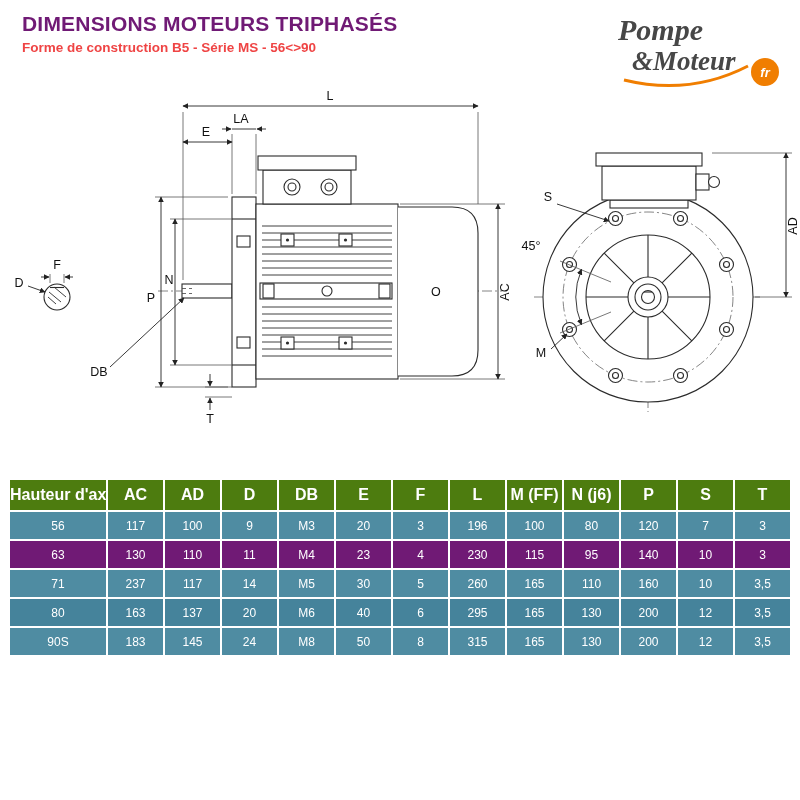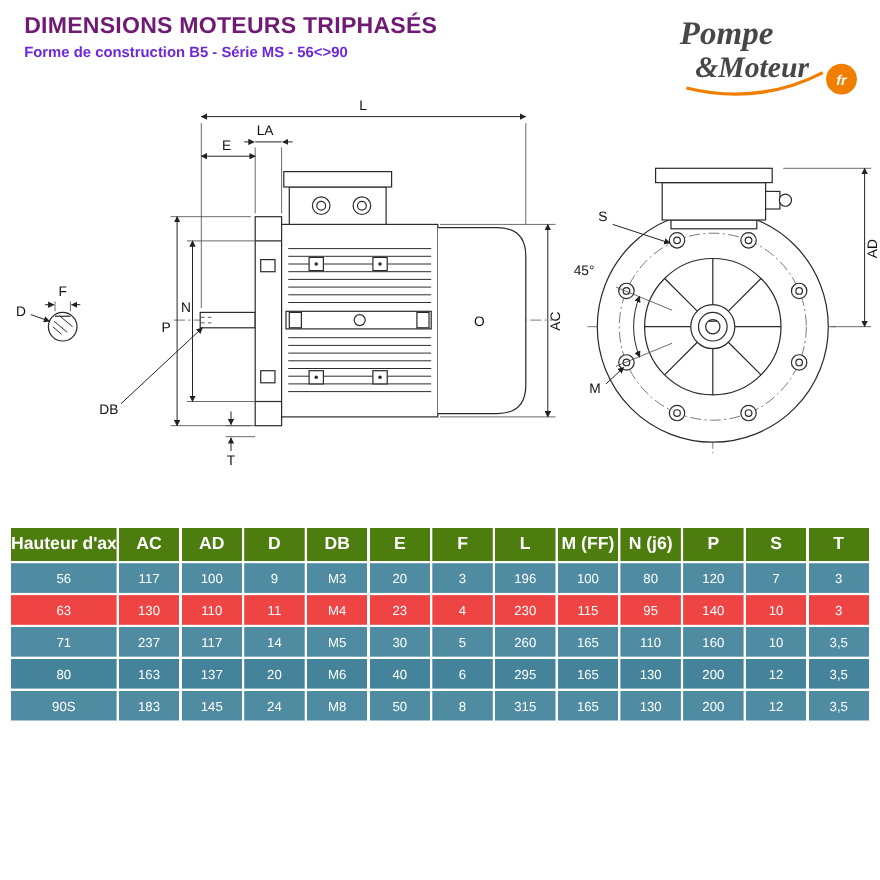--- a/index.html
+++ b/index.html
@@ -4,21 +4,21 @@
 <style>
   html,body { margin:0; padding:0; }
   body {
     width:800px; height:800px; position:relative; overflow:hidden;
     background:#ffffff; font-family:"Liberation Sans", sans-serif;
   }
 
   
   .header { position:absolute; top:12px; left:22px; }
   .title { font-size:21px; font-weight:bold; color:#701a75; letter-spacing:.2px; }
-  .subtitle { font-size:13.5px; font-weight:bold; color:#6d28d9; margin-top:4px; }
+  .subtitle { font-size:13.5px; font-weight:bold; color:#ef4444; margin-top:4px; }
 
   
   .logo { position:absolute; top:10px; right:10px; }
 
   
   svg.drawing { position:absolute; top:86px; left:0; }
   .ln  { stroke:#2b2b2b; stroke-width:1.1; fill:none; }
   .lnf { stroke:#2b2b2b; stroke-width:1.1; fill:#ffffff; }
   .fin { stroke:#2b2b2b; stroke-width:0.9; fill:none; }
   .dim { stroke:#222; stroke-width:0.9; fill:none; }
@@ -32,21 +32,21 @@
   table { width:100%; border-collapse:collapse; table-layout:fixed; }
   th, td {
     border:2px solid #ffffff; color:#ffffff; text-align:center;
     font-size:12px; padding:0; overflow:hidden; white-space:nowrap;
   }
   thead th { background:#4d7c0f; font-weight:bold; height:30px; font-size:16px; }
   th.first-col { width:96px; }
   tbody td { height:27px; }
   tbody tr:nth-child(odd)  td { background:#4F8CA2; }
   tbody tr:nth-child(even) td { background:#45839B; }
-  tbody tr.hl td { background:#ef4444; }
+  tbody tr.hl td { background:#701a75; }
 </style>
 </head>
 <body>
 
 <div class="header">
   <div class="title">DIMENSIONS MOTEURS TRIPHASÉS</div>
   <div class="subtitle">Forme de construction B5 - Série MS - 56&lt;&gt;90</div>
 </div>
 
 <div class="logo">

